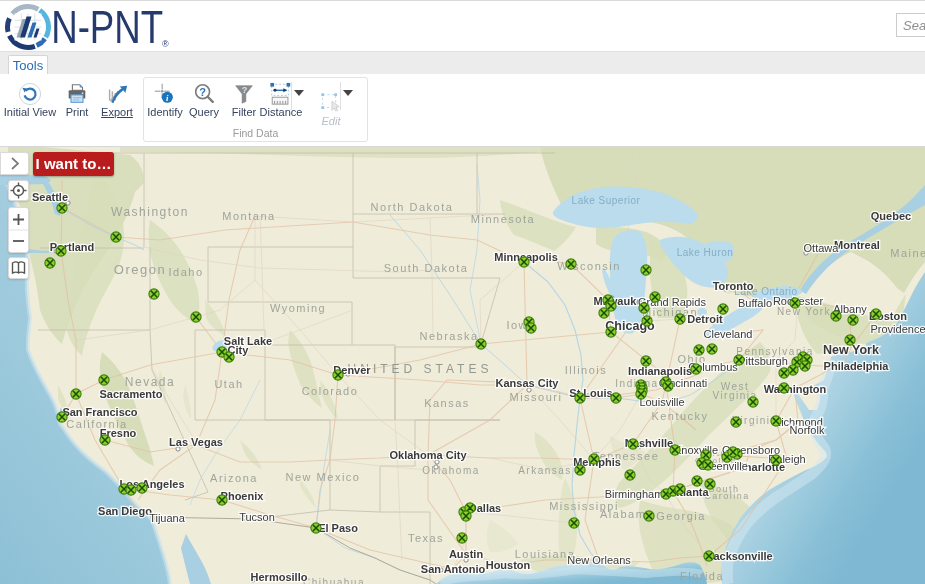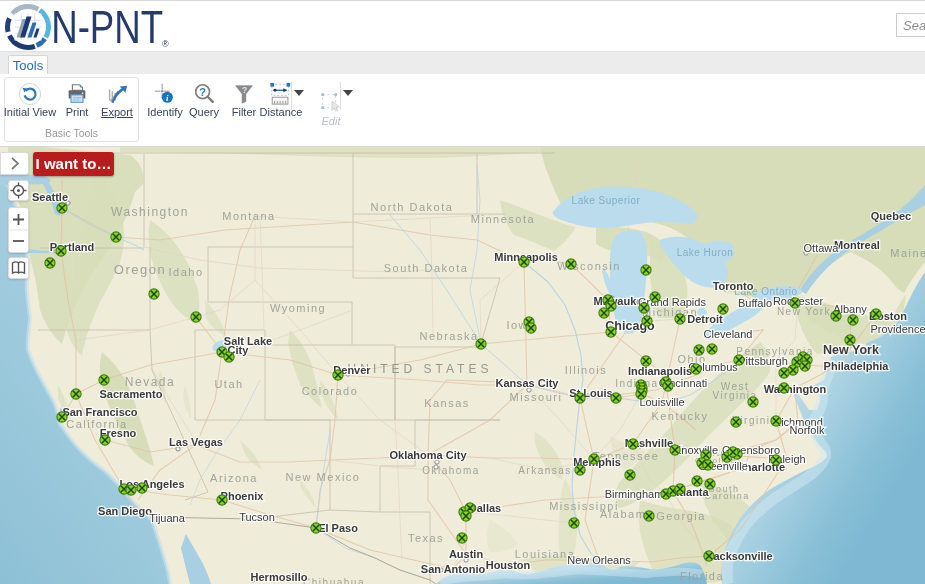--- a/index.html
+++ b/index.html
@@ -42,22 +42,22 @@
     </g>
     <text x="60.5" y="42" font-size="47px" fill="#253a6d" transform="scale(0.78,1)">N-PNT</text>
     <text x="158" y="46" font-size="9px" fill="#253a6d">®</text>
   </svg>
   <input id="search" value="Search" readonly="" style="">
 </div>
 <div id="tabs">
     <div id="tooltab">Tools</div>
   </div>
 <div id="ribbon">
-  <div class="grp" style="left:4px;width:133px;">
-      <div class="glabel">Basic Tools</div>
+  <div class="grp" style="left:143px;width:223px;">
+      <div class="glabel">Find Data</div>
     </div>
 
   <div class="rbtn" style="left:1px;top:8px;width:58px;">
     <svg width="26" height="26" viewBox="0 0 26 26">
       <circle cx="13" cy="13" r="11.5" fill="#fff" stroke="#c9d2da" stroke-width="1"></circle>
       <path d="M 8.2 9.5 A 6 6 0 1 1 7.2 14.5" fill="none" stroke="#2e75b6" stroke-width="2.4"></path>
       <path d="M 4.8 6.2 L 9.6 7 L 7.2 11.4 Z" fill="#2e75b6"></path>
     </svg>
     Initial View
   </div>

